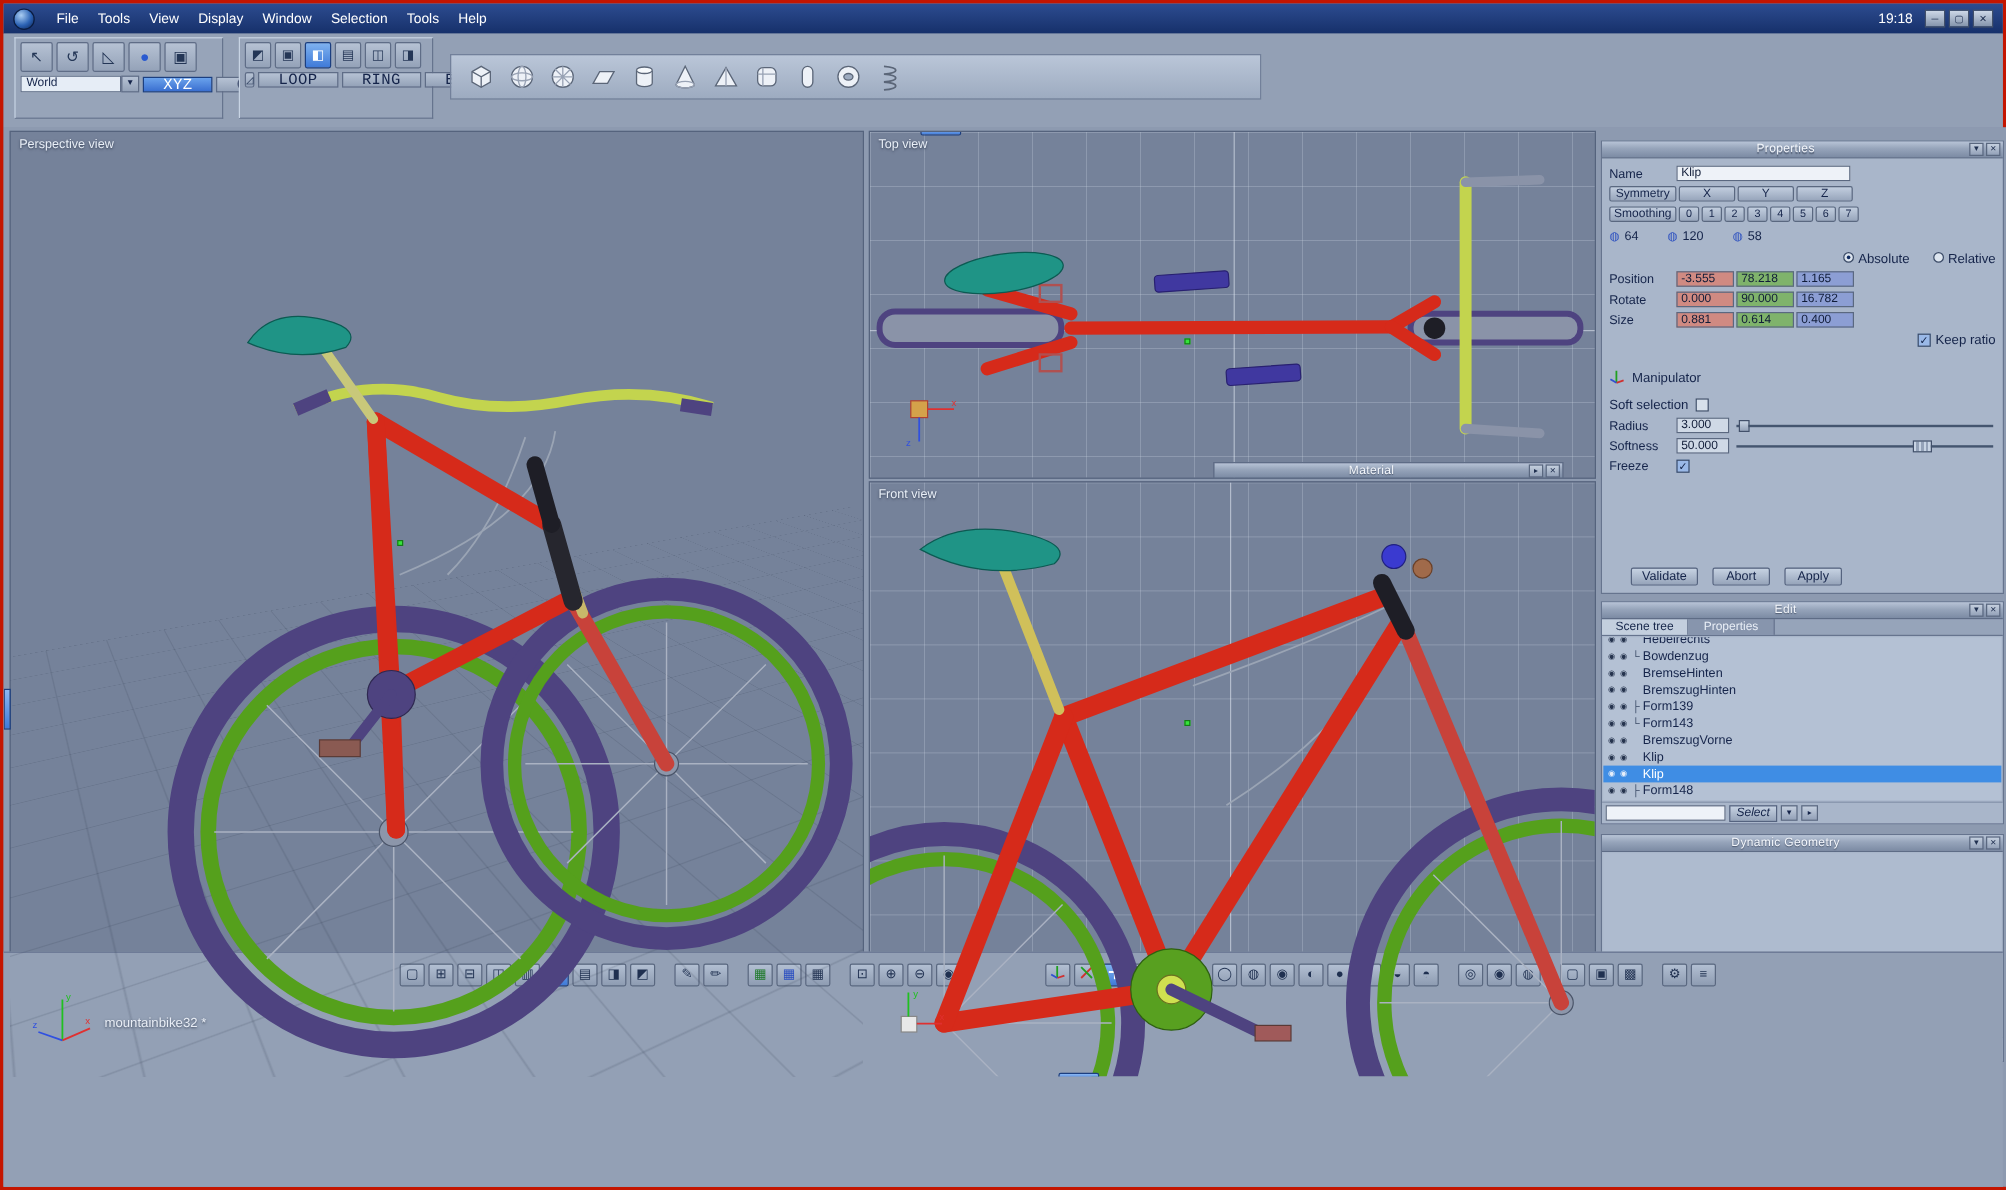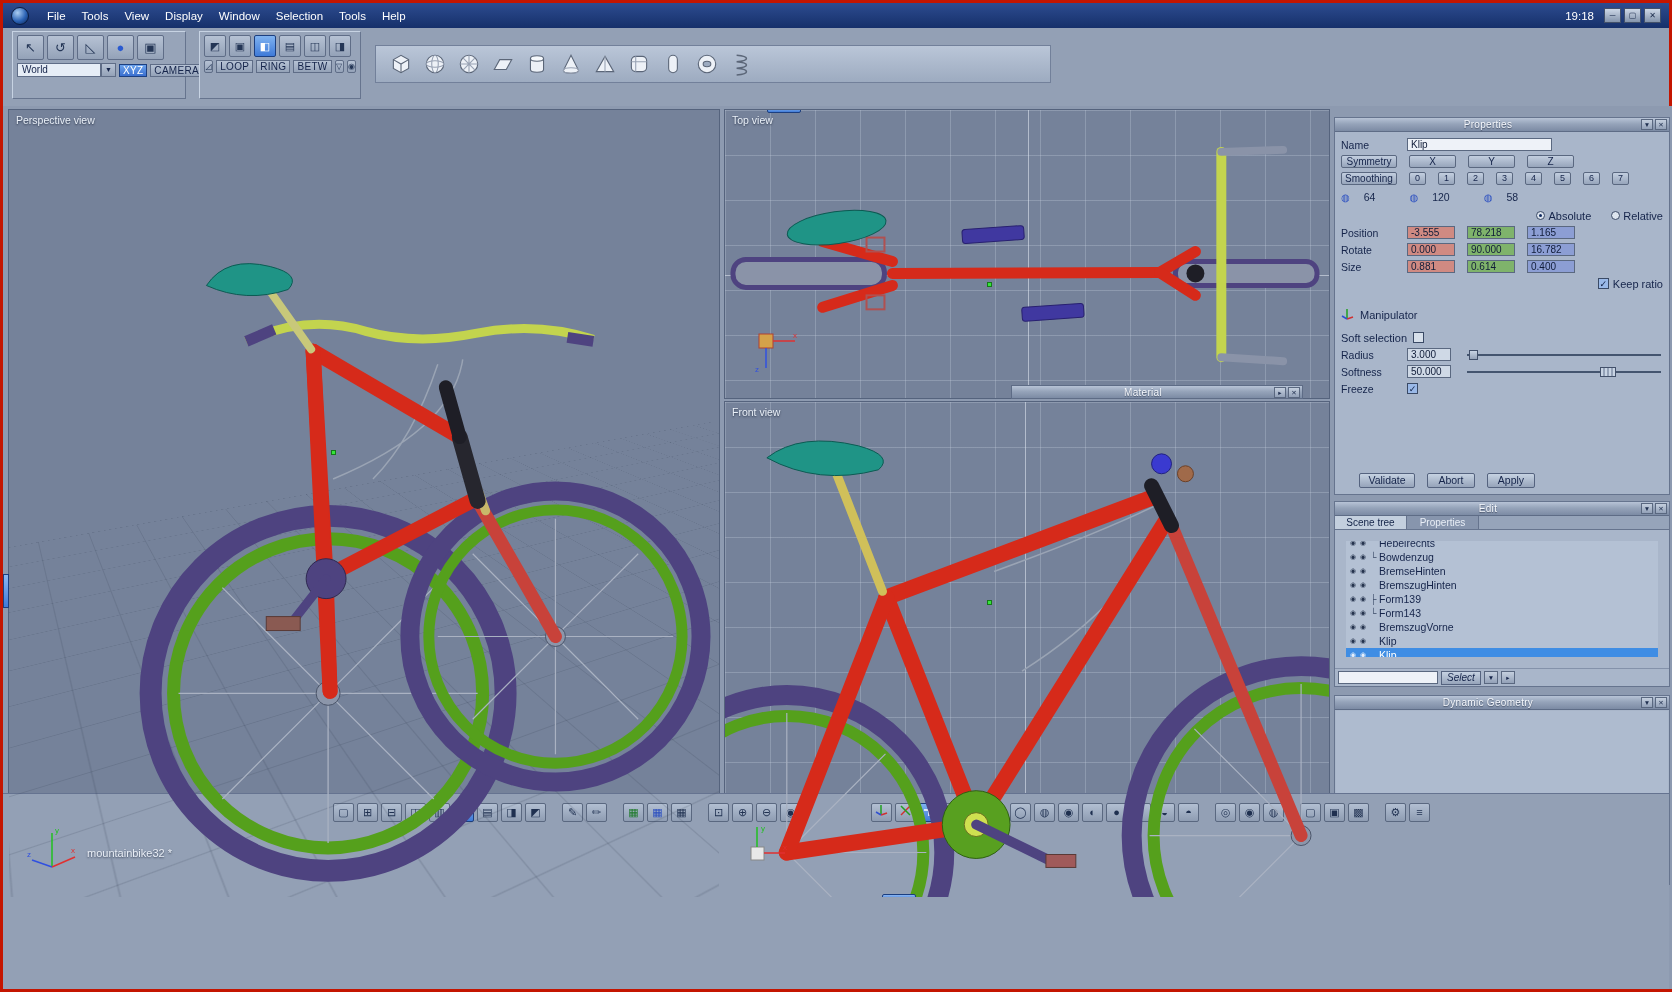--- a/index.html
+++ b/index.html
@@ -32,21 +32,21 @@
   .tool-btn.small { width:22px; height:22px; line-height:20px; font-size:11px; }
   .tool-btn.tiny { width:16px; height:13px; line-height:11px; font-size:8px; }
   .tool-btn.active { background:linear-gradient(#7fb2f0,#3f7ad8); color:#fff; border-color:#1c3f80; }
   .blue-glyph { color:#2a5ad0; }
   .dropdown { display:flex; }
   .dd-field { width:84px; height:14px; background:#e6edf6; border:1px solid #5f6d87;
     font-size:10px; line-height:12px; padding:0 4px; color:#15244a; }
   .dd-arrow { width:15px; height:14px; background:linear-gradient(#b6c2d4,#94a2b8);
     border:1px solid #5f6d87; font-size:7px; line-height:12px; text-align:center; }
   .mini-btn { height:13px; background:linear-gradient(#b6c2d4,#94a2b8); border:1px solid #5f6d87;
-    font-size:10px; line-height:11px; text-align:center; padding:0 3px; letter-spacing:.3px; color:#15244a;}
+    font-size:13px; line-height:11px; text-align:center; padding:0 16px; letter-spacing:.3px; color:#15244a;font-family:Liberation Mono, monospace;}
   .mini-btn.blue { background:linear-gradient(#6aa2ec,#3a6fd0); color:#fff; border-color:#1c3f80; }
 
   .tabrow { position:absolute; left:372px; top:1px; display:flex; gap:2px; }
   .tab { padding:1px 10px 2px; background:#47525f; color:#e4eaf2; font-size:10.5px;
     border:1px solid #333d4a; border-bottom:none; border-radius:3px 3px 0 0; }
   .tab.active { background:linear-gradient(#d8e2f0,#a9b6ca); color:#10306e; border-color:#4f8ede; }
   .primstrip { position:absolute; left:372px; top:17px; width:676px; height:38px;
     background:linear-gradient(#bac6d8,#9dabc0); border:1px solid #72809a;
     display:flex; align-items:center; gap:8px; padding:0 12px; }
   .prim { width:26px; height:26px; display:inline-flex; align-items:center; justify-content:center; }
@@ -88,21 +88,21 @@
   .tb-btn { width:12px; height:11px; margin-right:2px; background:linear-gradient(#c4cfde,#93a1b8);
     border:1px solid #5a6880; font-size:6.5px; line-height:9px; text-align:center; color:#203050; }
 
   
   .panels { position:absolute; left:1329px; top:0; width:340px; bottom:0; background:#8d9ab0; }
   .panel { position:absolute; left:2px; width:336px; background:#a9b6ca; border:1px solid #66748e; }
   .p-props { top:11px; height:378px; display:flex; flex-direction:column; }
   .p-scene { top:395px; height:186px; display:flex; flex-direction:column; }
   .p-dg { top:589px; height:190px; display:flex; flex-direction:column; }
   .p-body { flex:1; padding:4px 6px; display:flex; flex-direction:column; position:relative; }
-  .prow { display:flex; align-items:center; height:17px; gap:12px; }
+  .prow { display:flex; align-items:center; height:17px; gap:2px; }
   .plabel { width:54px; font-size:10.5px; }
   .pbtn { background:linear-gradient(#c2cedf,#97a5bb); border:1px solid #5a6880; border-radius:2px;
     color:#15244a; font-size:10px; text-align:center; height:13px; line-height:11px; }
   .w56 { width:56px; } .w47 { width:47px; } .w17 { width:17px; font-size:9px; }
   .field { width:48px; height:13px; border:1px solid #5a6880; font-size:10px; line-height:11px;
     padding:0 3px; color:#101c38; background:#cfd9e6; }
   .fname { width:145px; background:#eef2f8; }
   .fx { background:#d08a82; } .fy { background:#7fb36b; } .fz { background:#8c9ed4; }
   .sphere-glyph { color:#2a4ec0; font-size:10px; margin-right:2px; }
   .statnum { font-size:10.5px; margin-right:22px; }
@@ -120,21 +120,21 @@
   .shandle.wide { width:16px;
     background:repeating-linear-gradient(90deg,#c8d4e4 0 2px,#94a2b8 2px 4px); }
   .btnrow { display:flex; gap:12px; margin:0 0 2px 18px; }
   .bigbtn { width:56px; height:15px; background:linear-gradient(#c6d2e2,#96a4ba); border:1px solid #55637f;
     border-radius:2px; font-size:10.5px; line-height:13px; text-align:center; color:#15244a; }
 
   .scene-tabs { display:flex; height:14px; background:#96a4ba; border-bottom:1px solid #66748e; }
   .stab { width:72px; font-size:10px; text-align:center; line-height:13px; background:#8795ad;
     color:#e8eef6; border-right:1px solid #66748e; }
   .stab.active { background:#c3cfde; color:#142448; }
-  .slist { flex:1; background:#b4c1d4; overflow:hidden; position:relative; margin:11px; }
+  .slist { flex:1; background:#b4c1d4; overflow:hidden; position:relative; margin:1px; }
   .srow { display:flex; align-items:center; height:14px; padding-left:4px; font-size:10.5px; }
   .srow.sel { background:#3f8de4; color:#fff; }
   .eye { font-size:7px; width:10px; color:#26344e; }
   .srow.sel .eye { color:#e6eefa; }
   .pfx { width:9px; color:#3a4a66; font-size:9px; }
   .srow.sel .pfx { color:#dfe9f6; }
   .sbottom { height:18px; display:flex; align-items:center; gap:3px; padding:1px 3px;
     background:#a9b6ca; border-top:1px solid #8492aa; }
   .sinput { width:100px; height:13px; background:#eef2f8; border:1px solid #5a6880; }
   .selbtn { width:40px; height:14px; background:linear-gradient(#c6d2e2,#96a4ba); border:1px solid #55637f;

